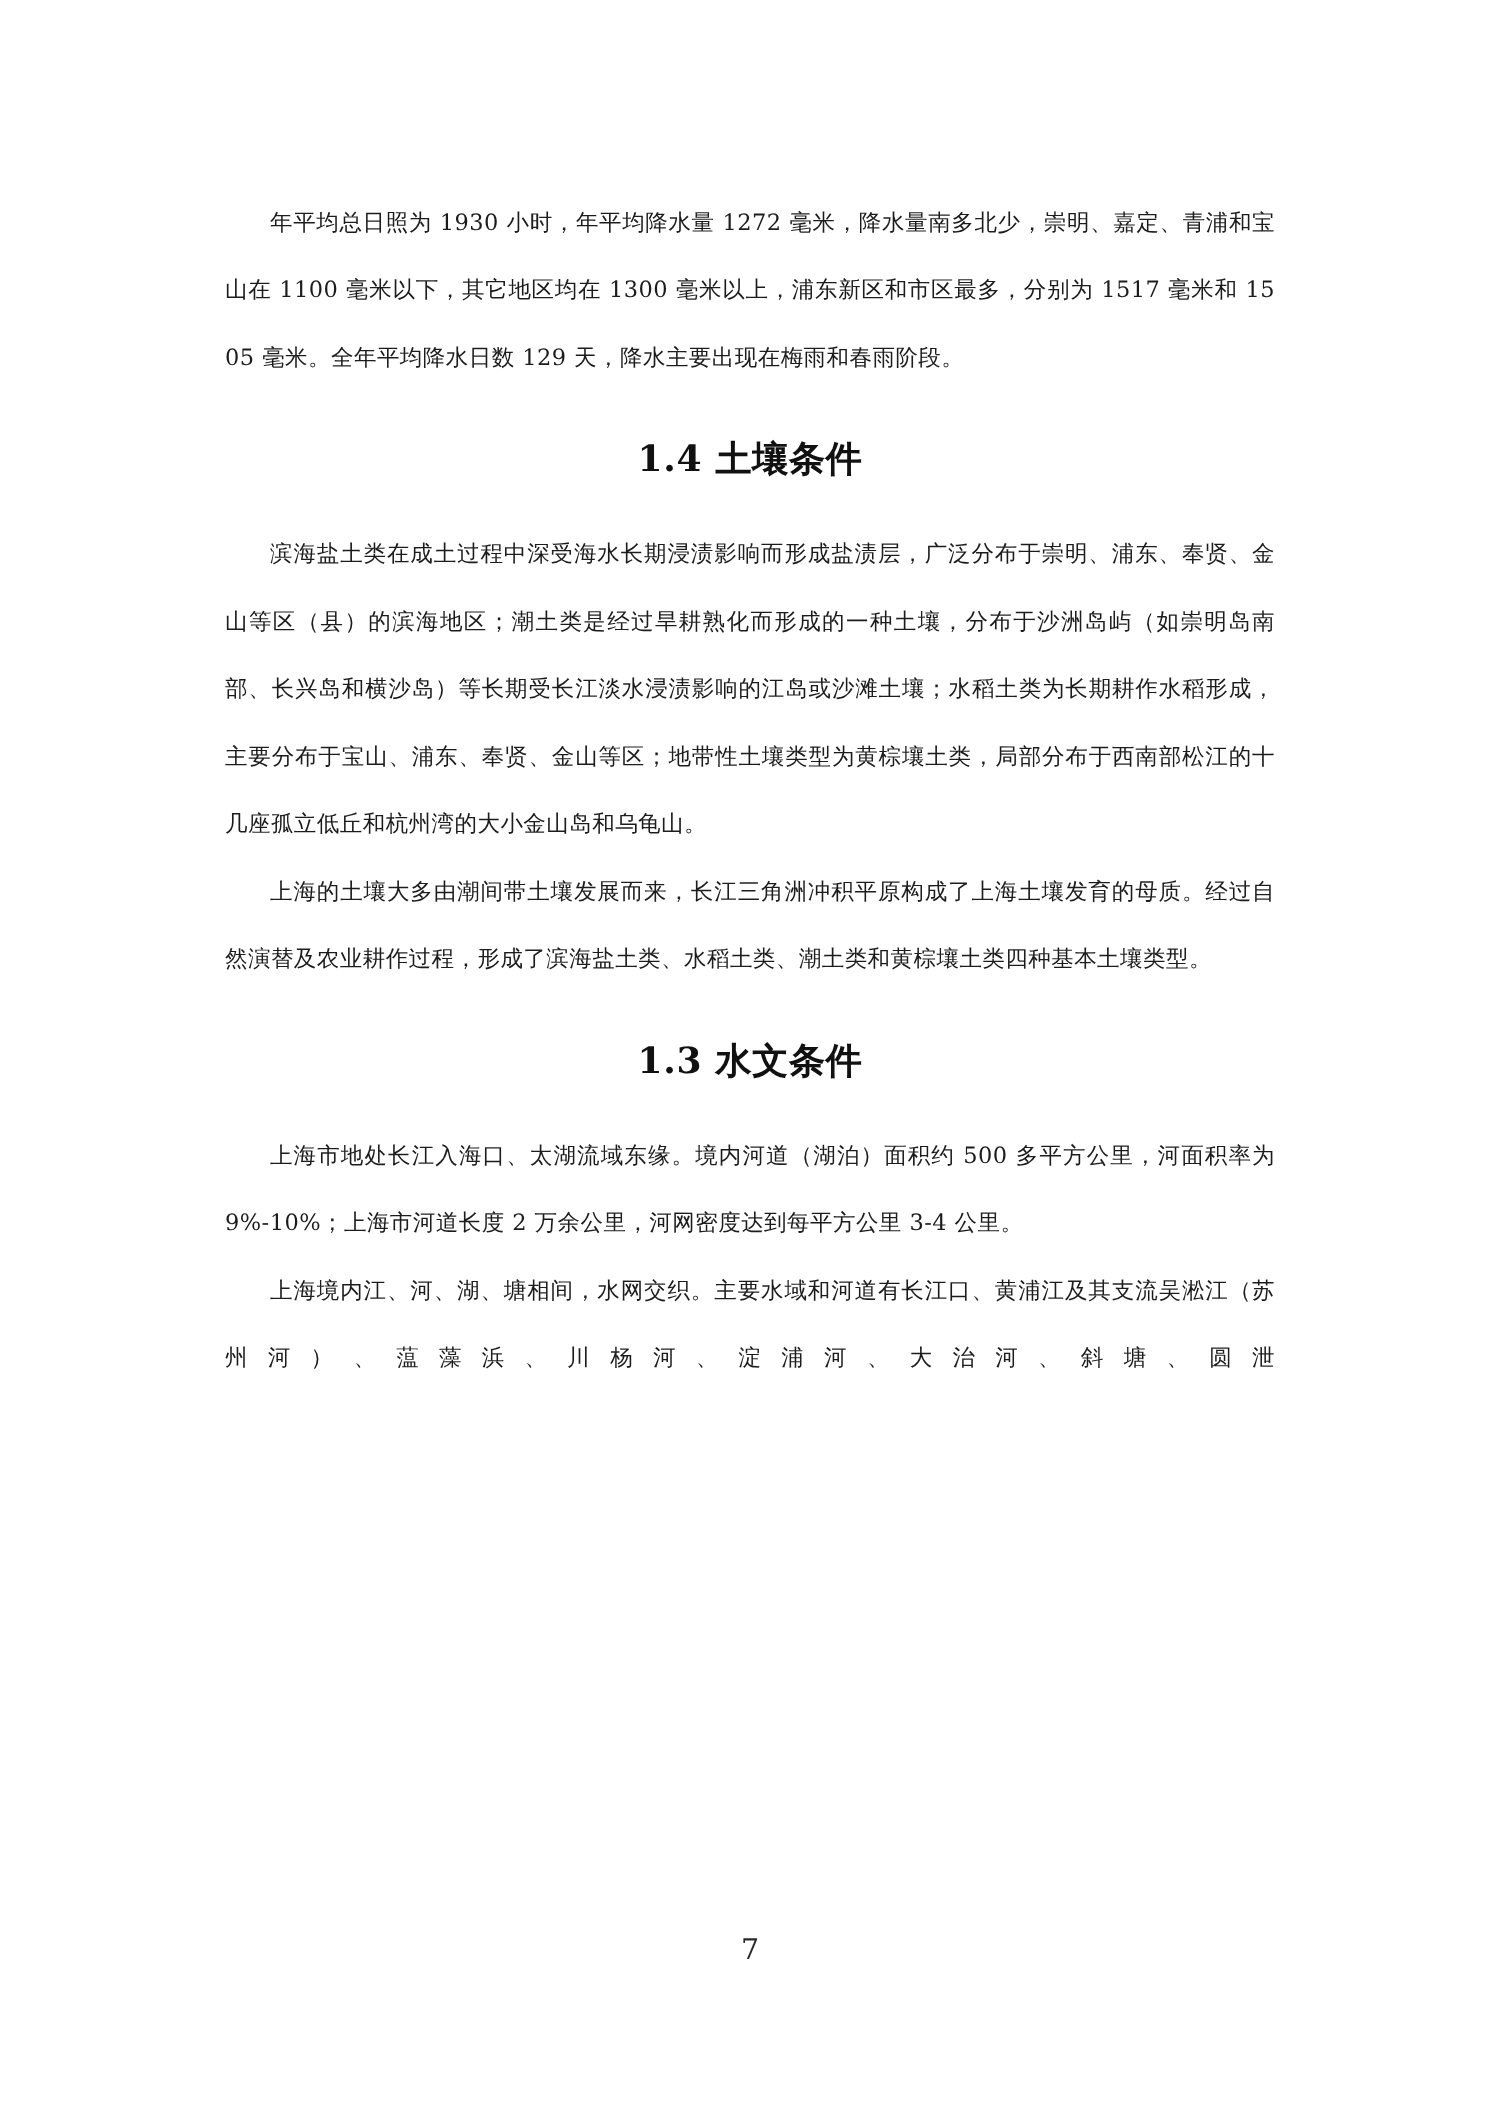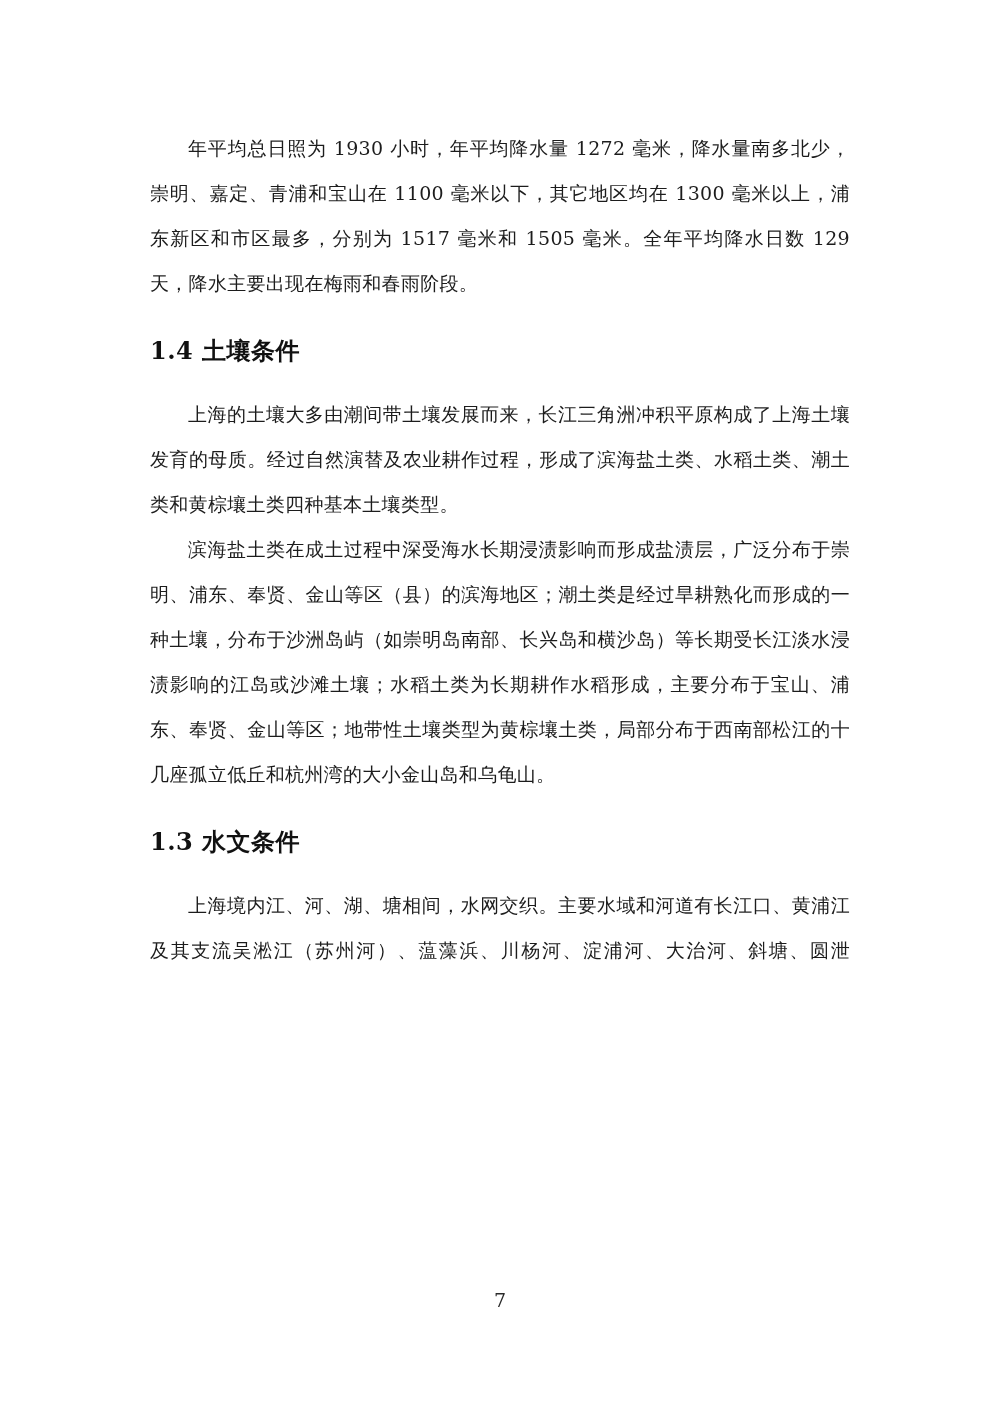--- a/index.html
+++ b/index.html
@@ -21,38 +21,39 @@
     background: #ffffff;
   }
   .content {
     position: absolute;
     left: 150px;
     top: 126px;
     width: 700px;
   }
   p.body-para {
     margin: 0;
-    font-size: 19px;
+    font-size: 15px;
     line-height: 45px;
     text-align: justify;
     text-indent: 2em;
     letter-spacing: 0.3px;
     word-break: break-all;
   }
   p.body-para.continues {
     
     text-align-last: justify;
   }
   h2.section-heading {
     margin: 26px 0 22px 0;
     font-size: 24px;
     line-height: 38px;
     font-weight: bold;
     color: #111111;
     letter-spacing: 0.5px;
+    text-align: center;
   }
   .page-number {
     position: absolute;
     top: 1288px;
     left: 0;
     width: 1000px;
     text-align: center;
     font-size: 19px;
     line-height: 24px;
     color: #2a2a2a;
@@ -62,27 +63,28 @@
 <body>
 
 <div class="page">
 
   <div class="content">
 
     <p class="body-para">年平均总日照为 1930 小时，年平均降水量 1272 毫米，降水量南多北少，崇明、嘉定、青浦和宝山在 1100 毫米以下，其它地区均在 1300 毫米以上，浦东新区和市区最多，分别为 1517 毫米和 1505 毫米。全年平均降水日数 129 天，降水主要出现在梅雨和春雨阶段。</p>
 
     <h2 class="section-heading">1.4 土壤条件</h2>
 
+    <p class="body-para">滨海盐土类在成土过程中深受海水长期浸渍影响而形成盐渍层，广泛分布于崇明、浦东、奉贤、金山等区（县）的滨海地区；潮土类是经过旱耕熟化而形成的一种土壤，分布于沙洲岛屿（如崇明岛南部、长兴岛和横沙岛）等长期受长江淡水浸渍影响的江岛或沙滩土壤；水稻土类为长期耕作水稻形成，主要分布于宝山、浦东、奉贤、金山等区；地带性土壤类型为黄棕壤土类，局部分布于西南部松江的十几座孤立低丘和杭州湾的大小金山岛和乌龟山。</p>
+
     <p class="body-para">上海的土壤大多由潮间带土壤发展而来，长江三角洲冲积平原构成了上海土壤发育的母质。经过自然演替及农业耕作过程，形成了滨海盐土类、水稻土类、潮土类和黄棕壤土类四种基本土壤类型。</p>
-
-    <p class="body-para">滨海盐土类在成土过程中深受海水长期浸渍影响而形成盐渍层，广泛分布于崇明、浦东、奉贤、金山等区（县）的滨海地区；潮土类是经过旱耕熟化而形成的一种土壤，分布于沙洲岛屿（如崇明岛南部、长兴岛和横沙岛）等长期受长江淡水浸渍影响的江岛或沙滩土壤；水稻土类为长期耕作水稻形成，主要分布于宝山、浦东、奉贤、金山等区；地带性土壤类型为黄棕壤土类，局部分布于西南部松江的十几座孤立低丘和杭州湾的大小金山岛和乌龟山。</p>
 
 
     <h2 class="section-heading">1.3 水文条件</h2>
 
+    <p class="body-para">上海市地处长江入海口、太湖流域东缘。境内河道（湖泊）面积约 500 多平方公里，河面积率为 9%-10%；上海市河道长度 2 万余公里，河网密度达到每平方公里 3-4 公里。</p>
 
     <p class="body-para continues">上海境内江、河、湖、塘相间，水网交织。主要水域和河道有长江口、黄浦江及其支流吴淞江（苏州河）、蕰藻浜、川杨河、淀浦河、大治河、斜塘、圆泄</p>
 
   </div>
 
   <div class="page-number">7</div>
 
 </div>
 
 </body></html>

